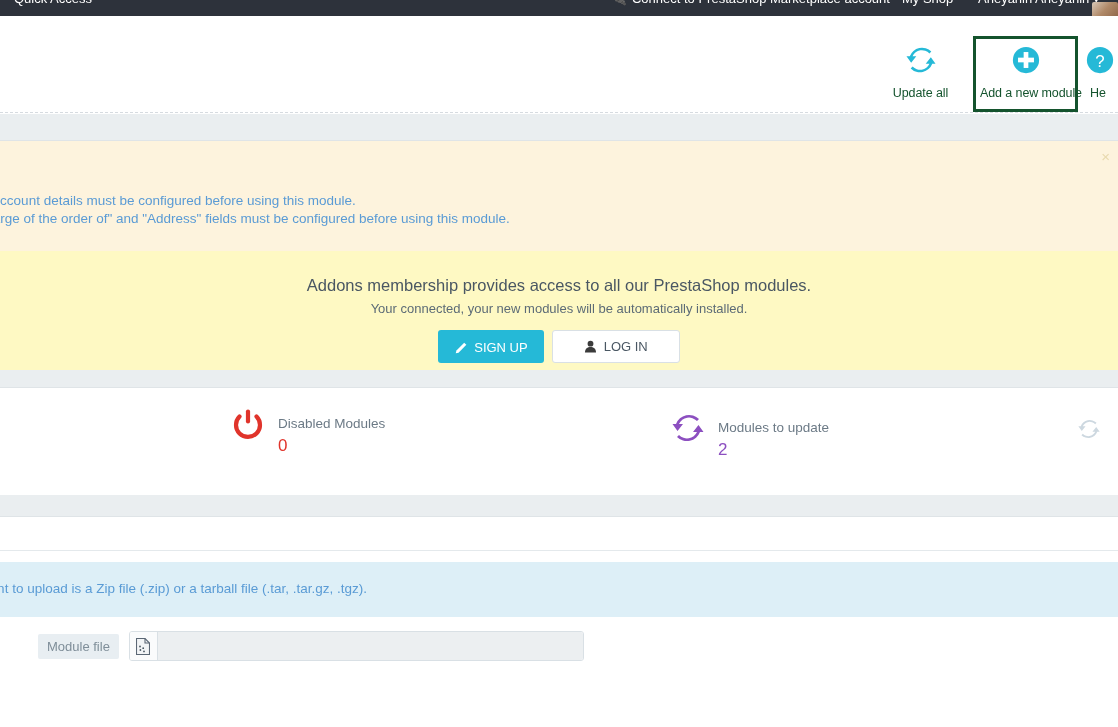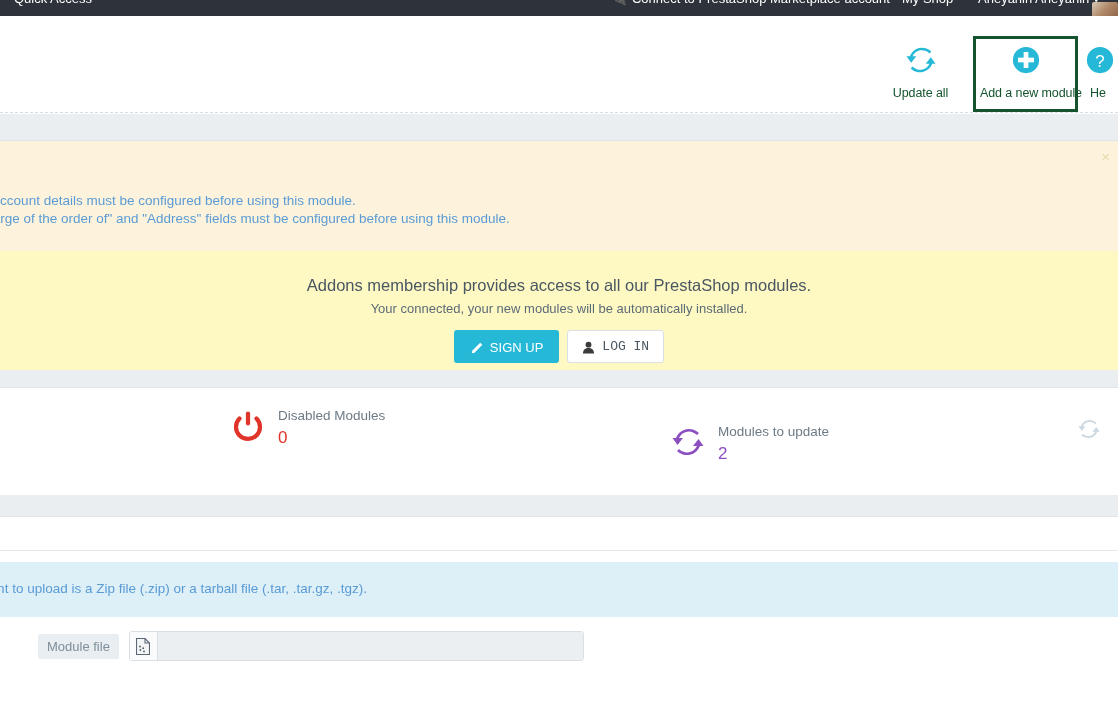--- a/index.html
+++ b/index.html
@@ -170,40 +170,41 @@
     font-size: 13px;
     border-radius: 3px;
     cursor: pointer;
     font-family: "Liberation Sans", sans-serif;
     display: flex; align-items: flex-end; gap: 7px;
   }
   .btn-login {
     background: #ffffff;
     color: #4a5763;
     border: 1px solid #d9e0e5;
-    padding: 8px 14px;
+    padding: 8px 31px;
     font-size: 13px;
     border-radius: 3px;
     cursor: pointer;
-    font-family: Liberation Mono, monospace;
-    display: flex; align-items: flex-end; gap: 7px;
+    font-family: Liberation Sans, sans-serif;
+    display: flex; align-items: center; gap: 7px;
   }
 
   
   .stats {
     position: absolute;
     left: 0; top: 388px;
     width: 1118px; height: 107px;
     background: #ffffff;
   }
   .stat {
     position: absolute;
     display: flex;
-    align-items: center;
+    align-items: flex-start;
     gap: 14px;
+    margin-top: 8px;
   }
   .stat-ico { width: 32px; height: 32px; margin-top: 12px; }
   .stat-txt { padding-top: 20px; }
   .stat-name { font-size: 13.5px; color: #6c7a86; line-height: 16px; }
   .stat-val { font-size: 17px; line-height: 28px; }
   .refresh-corner { position: absolute; right: 18px; top: 30px; width: 22px; height: 22px; cursor: pointer; }
 
   
   .upload-hint {
     position: absolute;
@@ -356,21 +357,21 @@
     <svg class="stat-ico" viewBox="0 0 32 32">
       <path d="M7.5 8.5 A12 12 0 1 0 24.5 8.5" stroke="#e0342b" stroke-width="4.2" fill="none" stroke-linecap="round"></path>
       <rect x="13.9" y="1.5" width="4.2" height="14" rx="2.1" fill="#e0342b"></rect>
     </svg>
     <div class="stat-txt">
       <div class="stat-name">Disabled Modules</div>
       <div class="stat-val" style="color:#e0342b;">0</div>
     </div>
   </div>
 
-  <div class="stat" style="left:672px; top:16px;">
+  <div class="stat" style="left:672px; top:4px;">
     <svg class="stat-ico" viewBox="0 0 32 32">
       <path d="M25 9 A11 11 0 0 0 7 12 L11 12 L5.5 19 L0.5 12 L4 12 A14 14 0 0 1 27 7 Z" fill="#8c4fc0"></path>
       <path d="M7 23 A11 11 0 0 0 25 20 L21 20 L26.5 13 L31.5 20 L28 20 A14 14 0 0 1 5 25 Z" fill="#8c4fc0"></path>
     </svg>
     <div class="stat-txt">
       <div class="stat-name">Modules to update</div>
       <div class="stat-val" style="color:#8c4fc0;">2</div>
     </div>
   </div>
 

